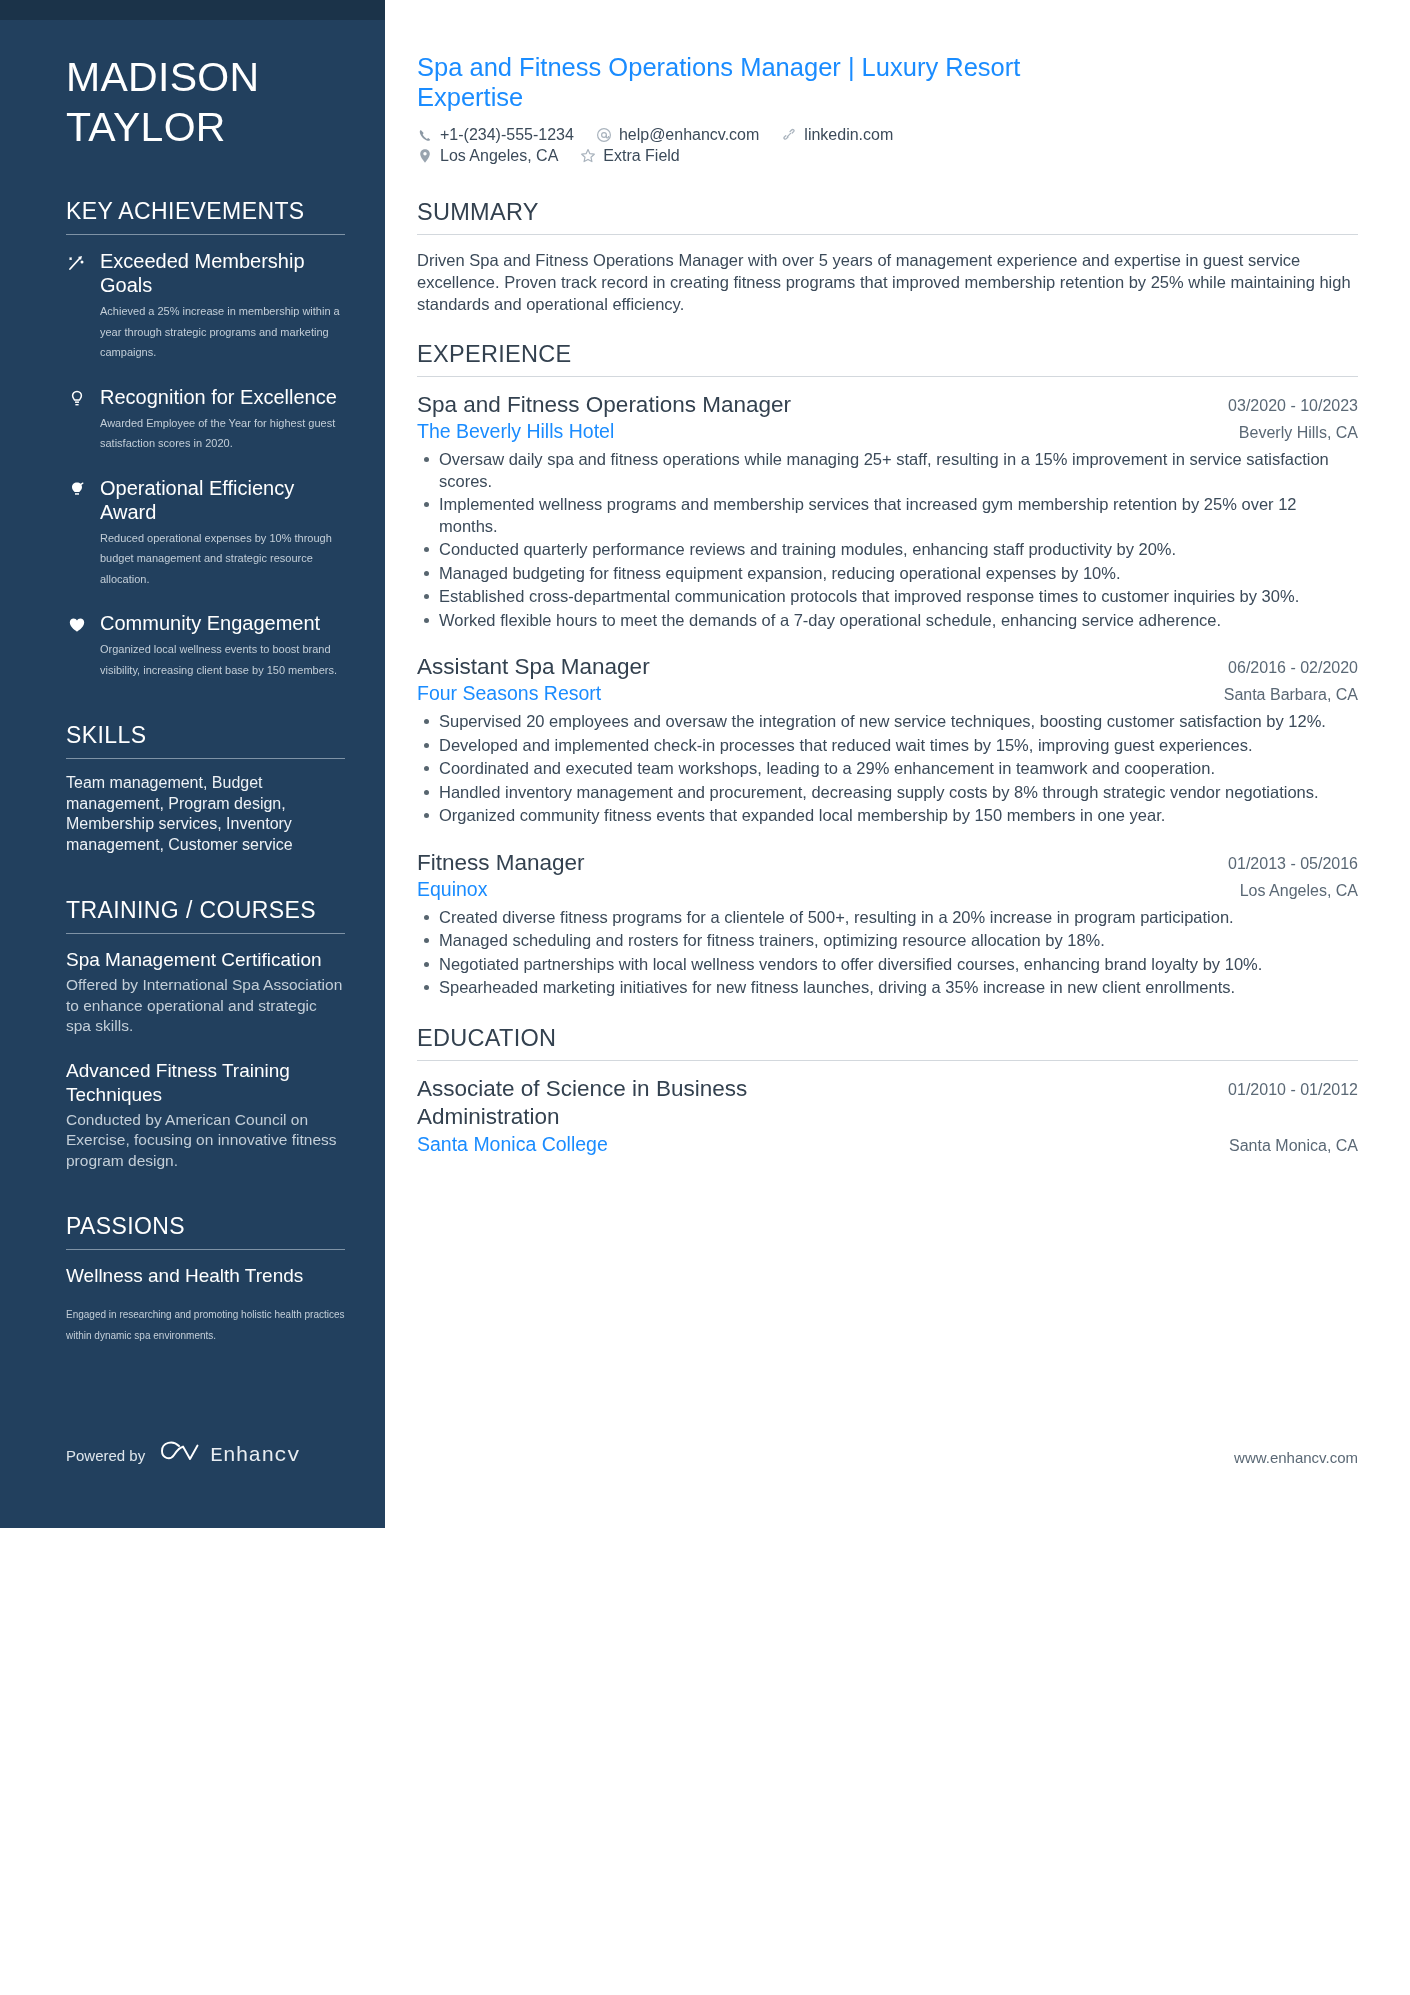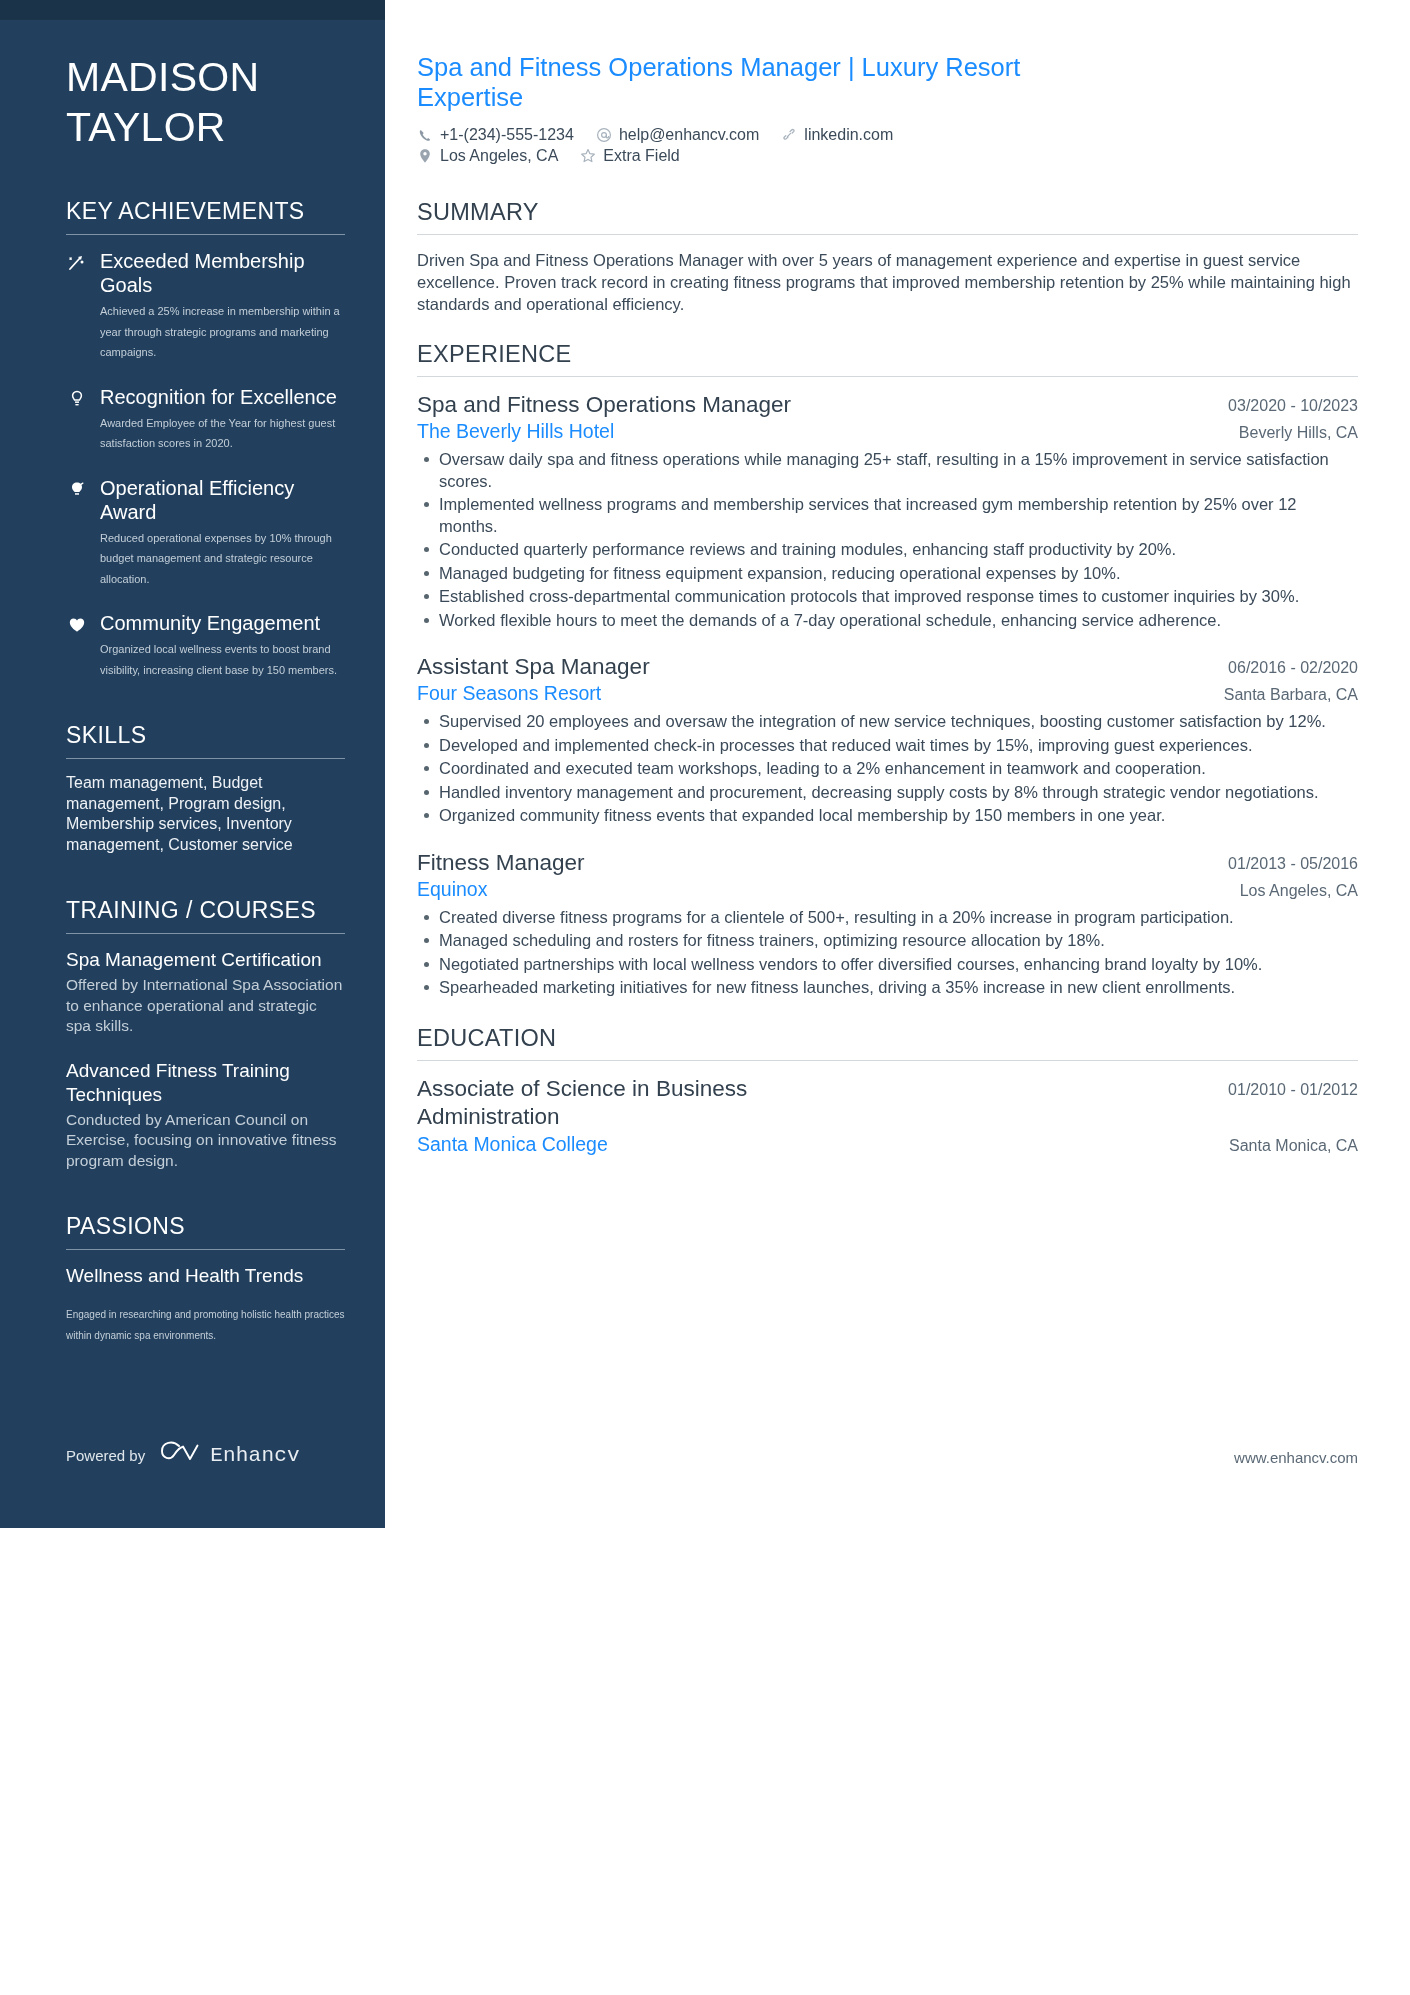--- a/index.html
+++ b/index.html
@@ -327,21 +327,21 @@
           <div class="job-title">Assistant Spa Manager</div>
           <div class="job-date">06/2016 - 02/2020</div>
         </div>
         <div class="job-sub">
           <div class="job-company">Four Seasons Resort</div>
           <div class="job-loc">Santa Barbara, CA</div>
         </div>
         <ul class="bullets">
           <li>Supervised 20 employees and oversaw the integration of new service techniques, boosting customer satisfaction by 12%.</li>
           <li>Developed and implemented check-in processes that reduced wait times by 15%, improving guest experiences.</li>
-          <li>Coordinated and executed team workshops, leading to a 2% enhancement in teamwork and cooperation.</li>
+          <li>Coordinated and executed team workshops, leading to a 29% enhancement in teamwork and cooperation.</li>
           <li>Handled inventory management and procurement, decreasing supply costs by 8% through strategic vendor negotiations.</li>
           <li>Organized community fitness events that expanded local membership by 150 members in one year.</li>
         </ul>
       </article>
 
       <article class="job">
         <div class="job-row">
           <div class="job-title">Fitness Manager</div>
           <div class="job-date">01/2013 - 05/2016</div>
         </div>

